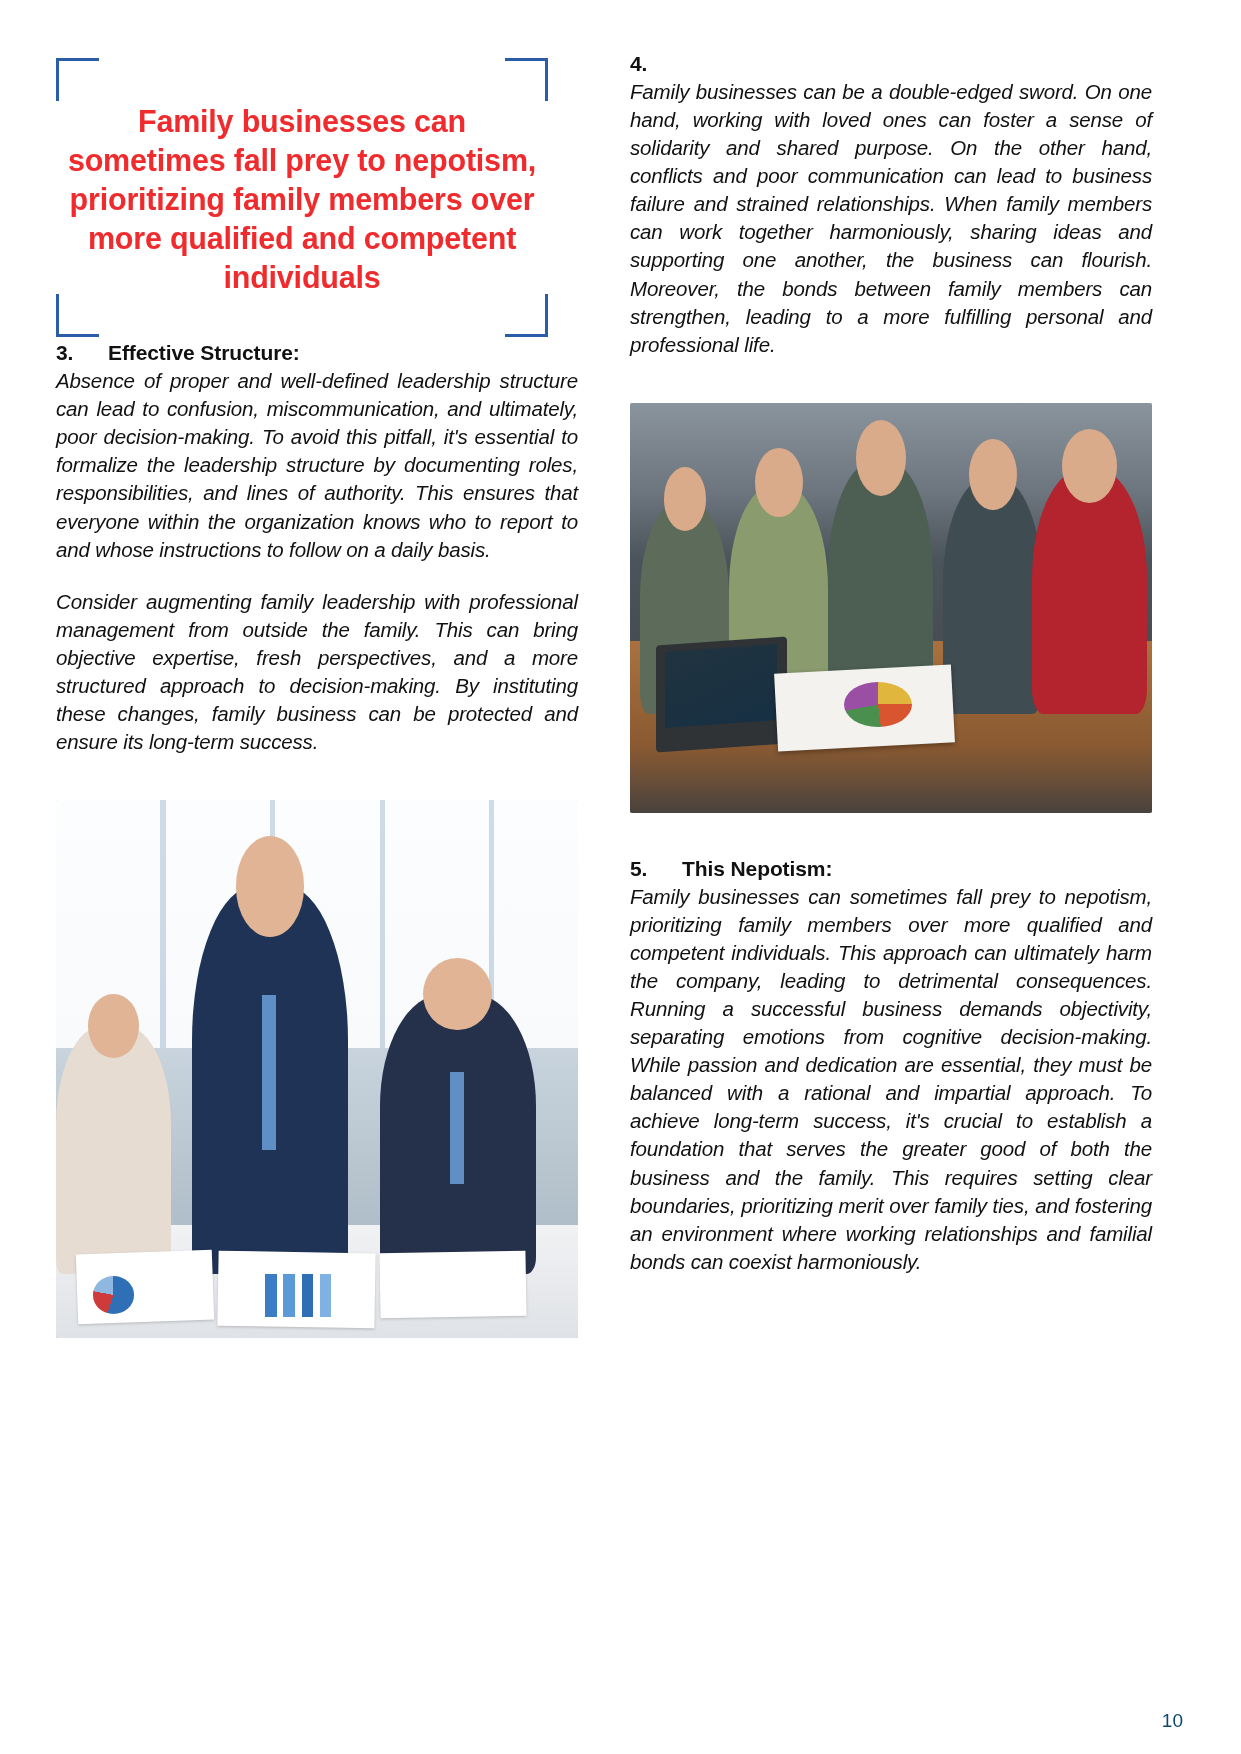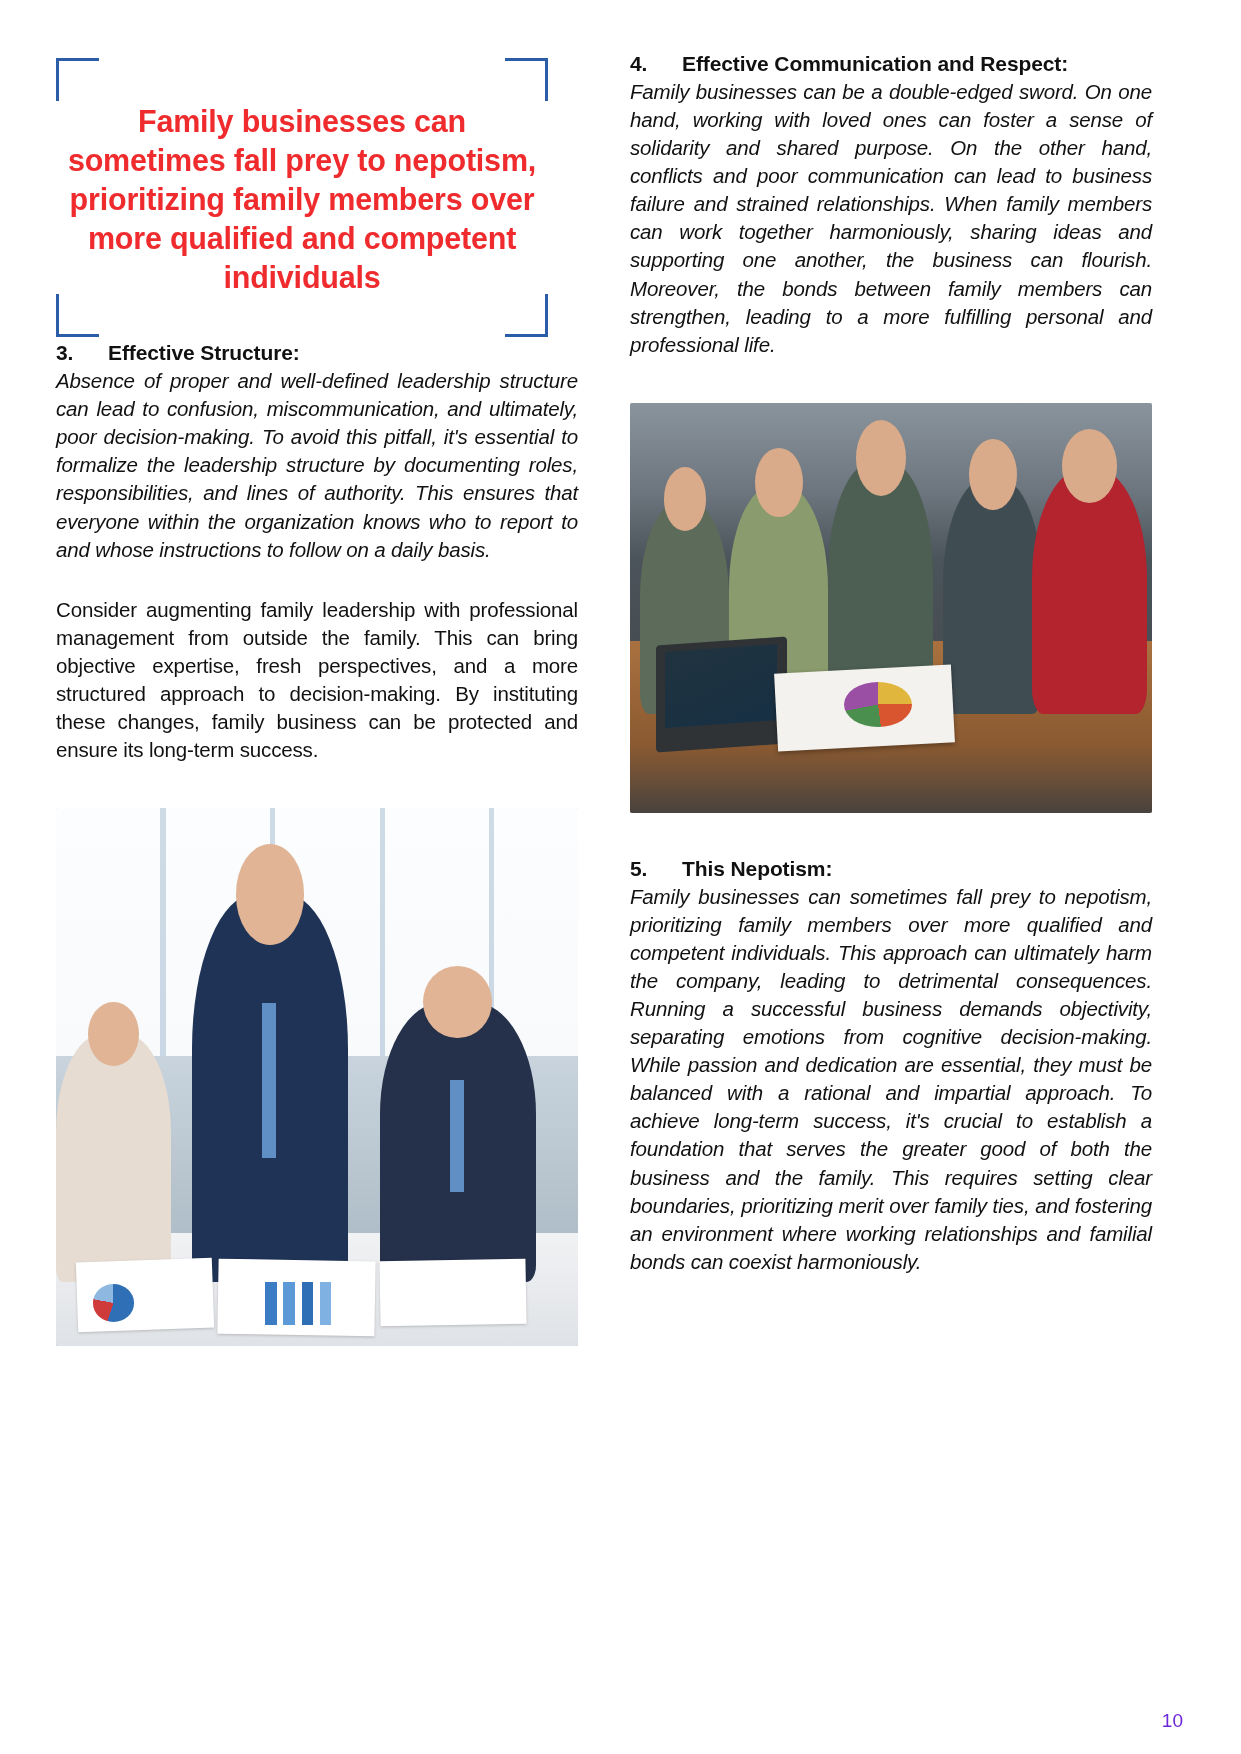--- a/index.html
+++ b/index.html
@@ -78,21 +78,22 @@
   }
   p.body {
     font-size: 20.5px;
     line-height: 1.37;
     margin: 0 0 0 0;
     text-align: justify;
     text-justify: inter-word;
     letter-spacing: -0.15px;
   }
   p.body + p.body {
-    margin-top: 32px;
+    margin-top: 24px;
+    font-style: italic;
   }
   .section {
     margin-top: 4px;
   }
   .gap-after-heading { margin-top: 0; font-style: italic; }
 
   
   .photo {
     width: 100%;
     border-radius: 2px;
@@ -236,21 +237,21 @@
     height: 40%;
     background: #5f8fc4;
   }
 
   
   .page-number {
     position: absolute;
     right: 58px;
     bottom: 22px;
     font-size: 19px;
-    color: #6d28d9;
+    color: #0c4a6e;
   }
 </style>
 </head>
 <body>
 
 <div class="page">
   <div class="columns">
 
     <div class="col">
 
@@ -293,21 +294,20 @@
         <span class="d-bars"></span>
       </div>
 
     </div>
 
     <div class="col">
 
       <div class="section" style="margin-top:0">
         <h2 class="heading">
           <span class="num">4.</span>
-          <span>Effective Communication and Respect:</span>
         </h2>
         <p class="body gap-after-heading">Family businesses can be a double-edged sword. On one hand, working with loved ones can foster a sense of solidarity and shared purpose. On the other hand, conflicts and poor communication can lead to business failure and strained relationships. When family members can work together harmoniously, sharing ideas and supporting one another, the business can flourish. Moreover, the bonds between family members can strengthen, leading to a more fulfilling personal and professional life.</p>
       </div>
 
       <div class="photo photo-2">
         <span class="p2-bg"></span>
         <span class="p2-table"></span>
         <span class="p2-person pA">
             <span class="head"></span>
           </span>

